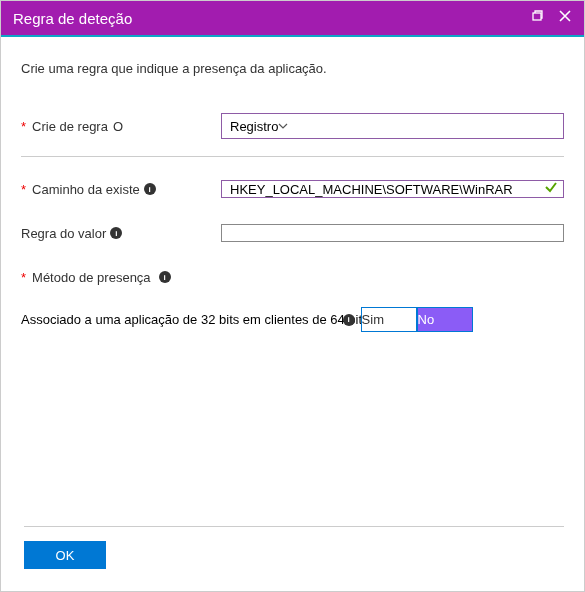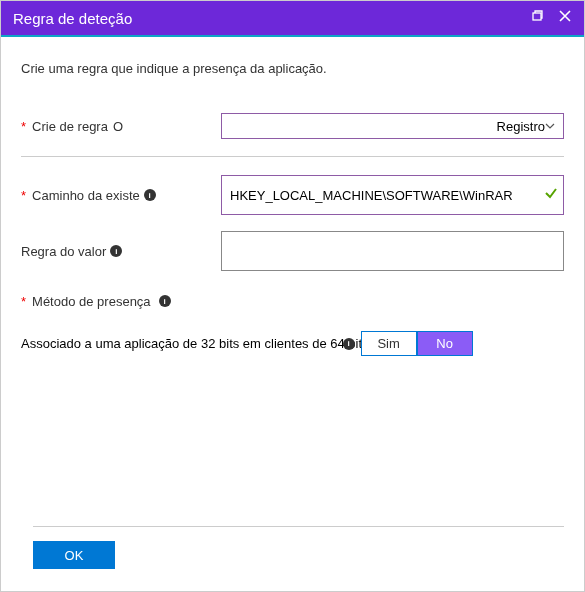--- a/index.html
+++ b/index.html
@@ -1,41 +1,41 @@
 <!DOCTYPE html>
 <html><head>
   <meta charset="utf-8">
   <style>
     * { box-sizing: border-box; margin: 0; padding: 0; font-family: "Segoe UI", Arial, sans-serif; }
     body { width: 585px; height: 592px; background: #fff; border: 1px solid #ccc; position: relative; }
-    .header { background: #6d28d9; height: 36px; display: flex; align-items: center; justify-content: space-between; padding: 0 12px; border-bottom: 2px solid #0ea5c6; }
+    .header { background: #a21caf; height: 36px; display: flex; align-items: center; justify-content: space-between; padding: 0 12px; border-bottom: 2px solid #0ea5c6; }
     .header-title { color: #fff; font-size: 15px; font-weight: 400; }
     .header-icons { display: flex; gap: 14px; align-items: center; }
     .header-icons svg { width: 14px; height: 14px; stroke: #fff; fill: none; cursor: pointer; }
     .content { padding: 24px 20px 0 20px; }
     .intro { font-size: 13px; color: #333; margin-bottom: 36px; }
     .row { display: flex; align-items: center; margin-bottom: 16px; min-height: 28px; }
     .label-col { width: 200px; font-size: 13px; color: #333; display: flex; align-items: center; gap: 2px; }
     .req { color: #e00; margin-right: 4px; }
     .info-icon { display: inline-flex; width: 12px; height: 12px; border-radius: 50%; background: #333; color: #fff; font-size: 8px; align-items: center; justify-content: center; margin-left: 2px; font-weight: bold; }
     .control-col { flex: 1; position: relative; }
-    .select-box { width: 100%; border: 1px solid #8e5ba6; padding: 5px 8px; font-size: 13px; background: #fff; display: flex; justify-content: flex-end; align-items: center; cursor: pointer; height: 26px; }
+    .select-box { width: 100%; border: 1px solid #8e5ba6; padding: 5px 8px; font-size: 13px; background: #fff; display: flex; justify-content: flex-start; align-items: center; cursor: pointer; height: 26px; }
     .chev { width: 10px; height: 10px; }
-    .text-input { width: 100%; border: 1px solid #8e5ba6; padding: 5px 8px; font-size: 13px; height: 40px; }
+    .text-input { width: 100%; border: 1px solid #8e5ba6; padding: 5px 8px; font-size: 13px; height: 18px; }
     .text-input.plain { border: 1px solid #888; }
     .validated { position: relative; }
     .check-icon { position: absolute; right: 6px; top: 50%; transform: translateY(-50%); color: #57a300; }
     .divider { border: none; border-top: 1px solid #ccc; margin: 6px 0 18px 0; }
     .toggle-row { display: flex; align-items: center; font-size: 13px; margin-top: 6px; }
     .toggle-label { display: flex; align-items: center; }
     .toggle { display: flex; margin-left: 6px; }
-    .toggle-opt { width: 56px; text-align: center; padding: 4px 0; font-size: 13px; cursor: pointer; }
+    .toggle-opt { width: 56px; padding: 4px 0; font-size: 13px; cursor: pointer; }
     .toggle-opt.yes { border: 1px solid #0078d4; background: #fff; color: #333; }
     .toggle-opt.no { background: #8b5cf6; color: #fff; border: 1px solid #0078d4; }
-    .footer { position: absolute; bottom: 0; left: 12px; right: 0; padding: 0 20px 22px 20px; }
+    .footer { position: absolute; bottom: 0; left: 3px; right: 0; padding: 0 20px 22px 20px; }
     .footer-divider { border-top: 1px solid #ccc; margin-bottom: 14px; }
     .ok-btn { background: #0078d4; color: #fff; border: none; width: 82px; height: 28px; font-size: 13px; cursor: pointer; }
   </style>
 </head>
 <body>
 
 <div class="header">
   <div class="header-title">Regra de deteção</div>
   <div class="header-icons">
     <span>

